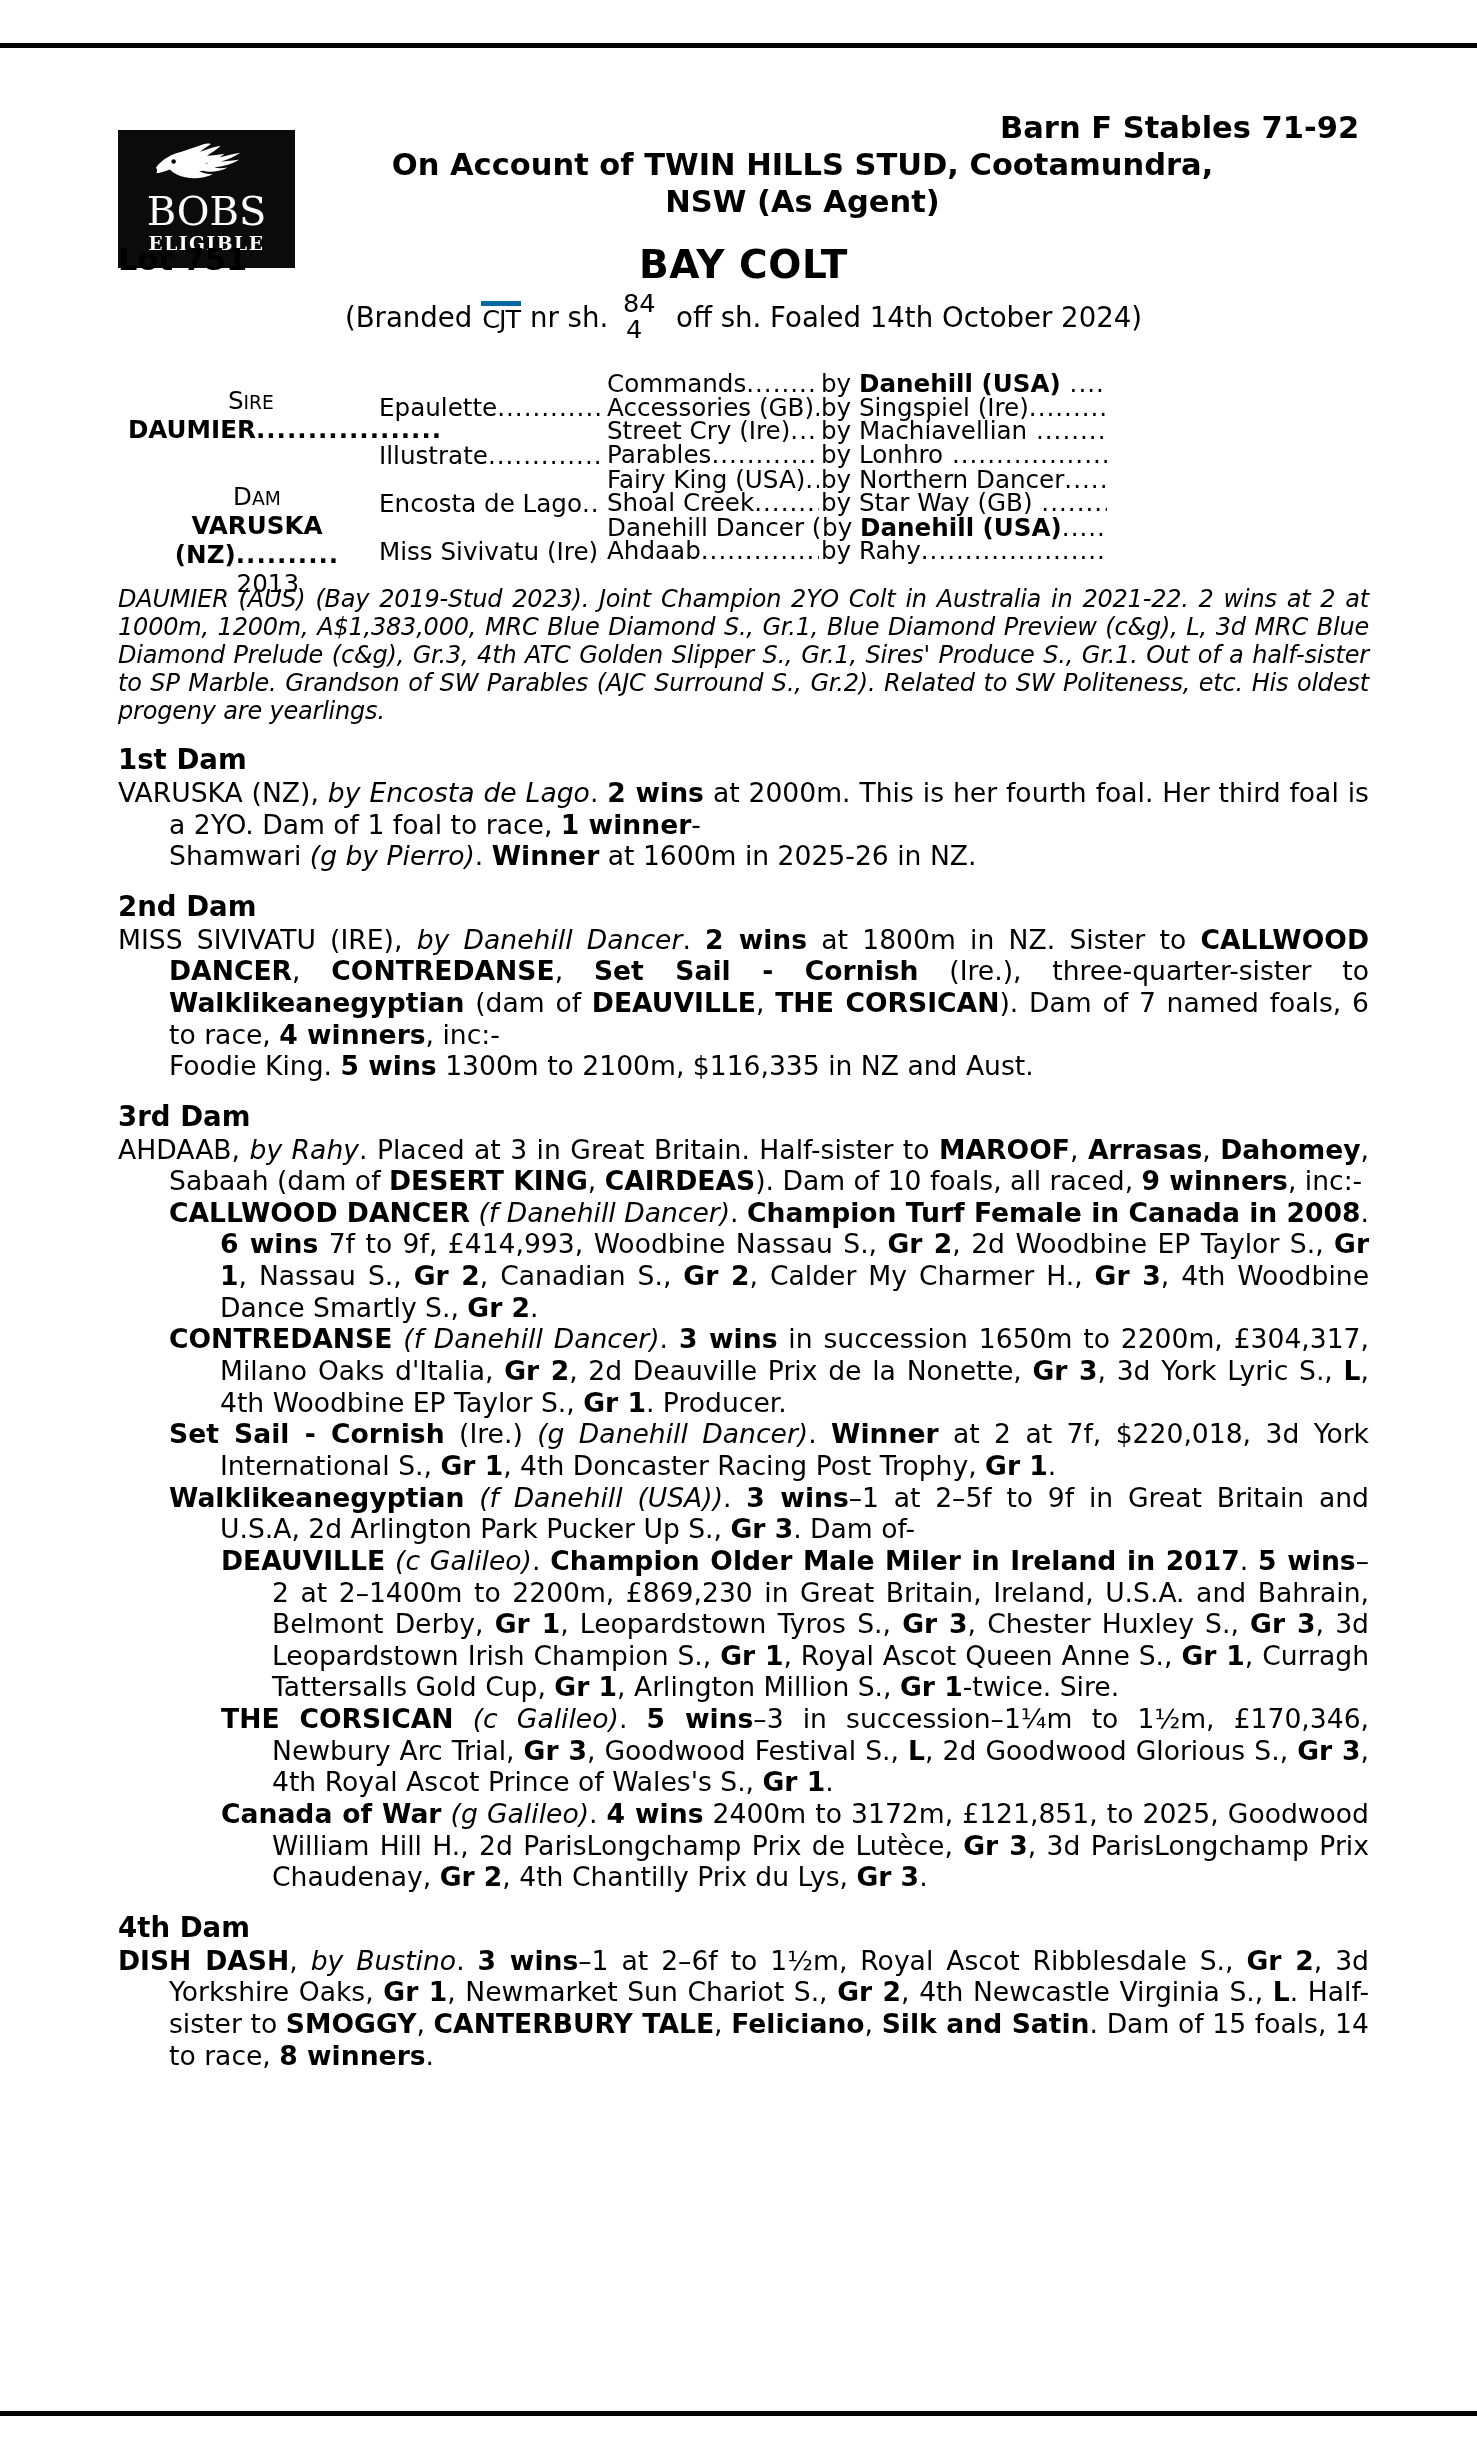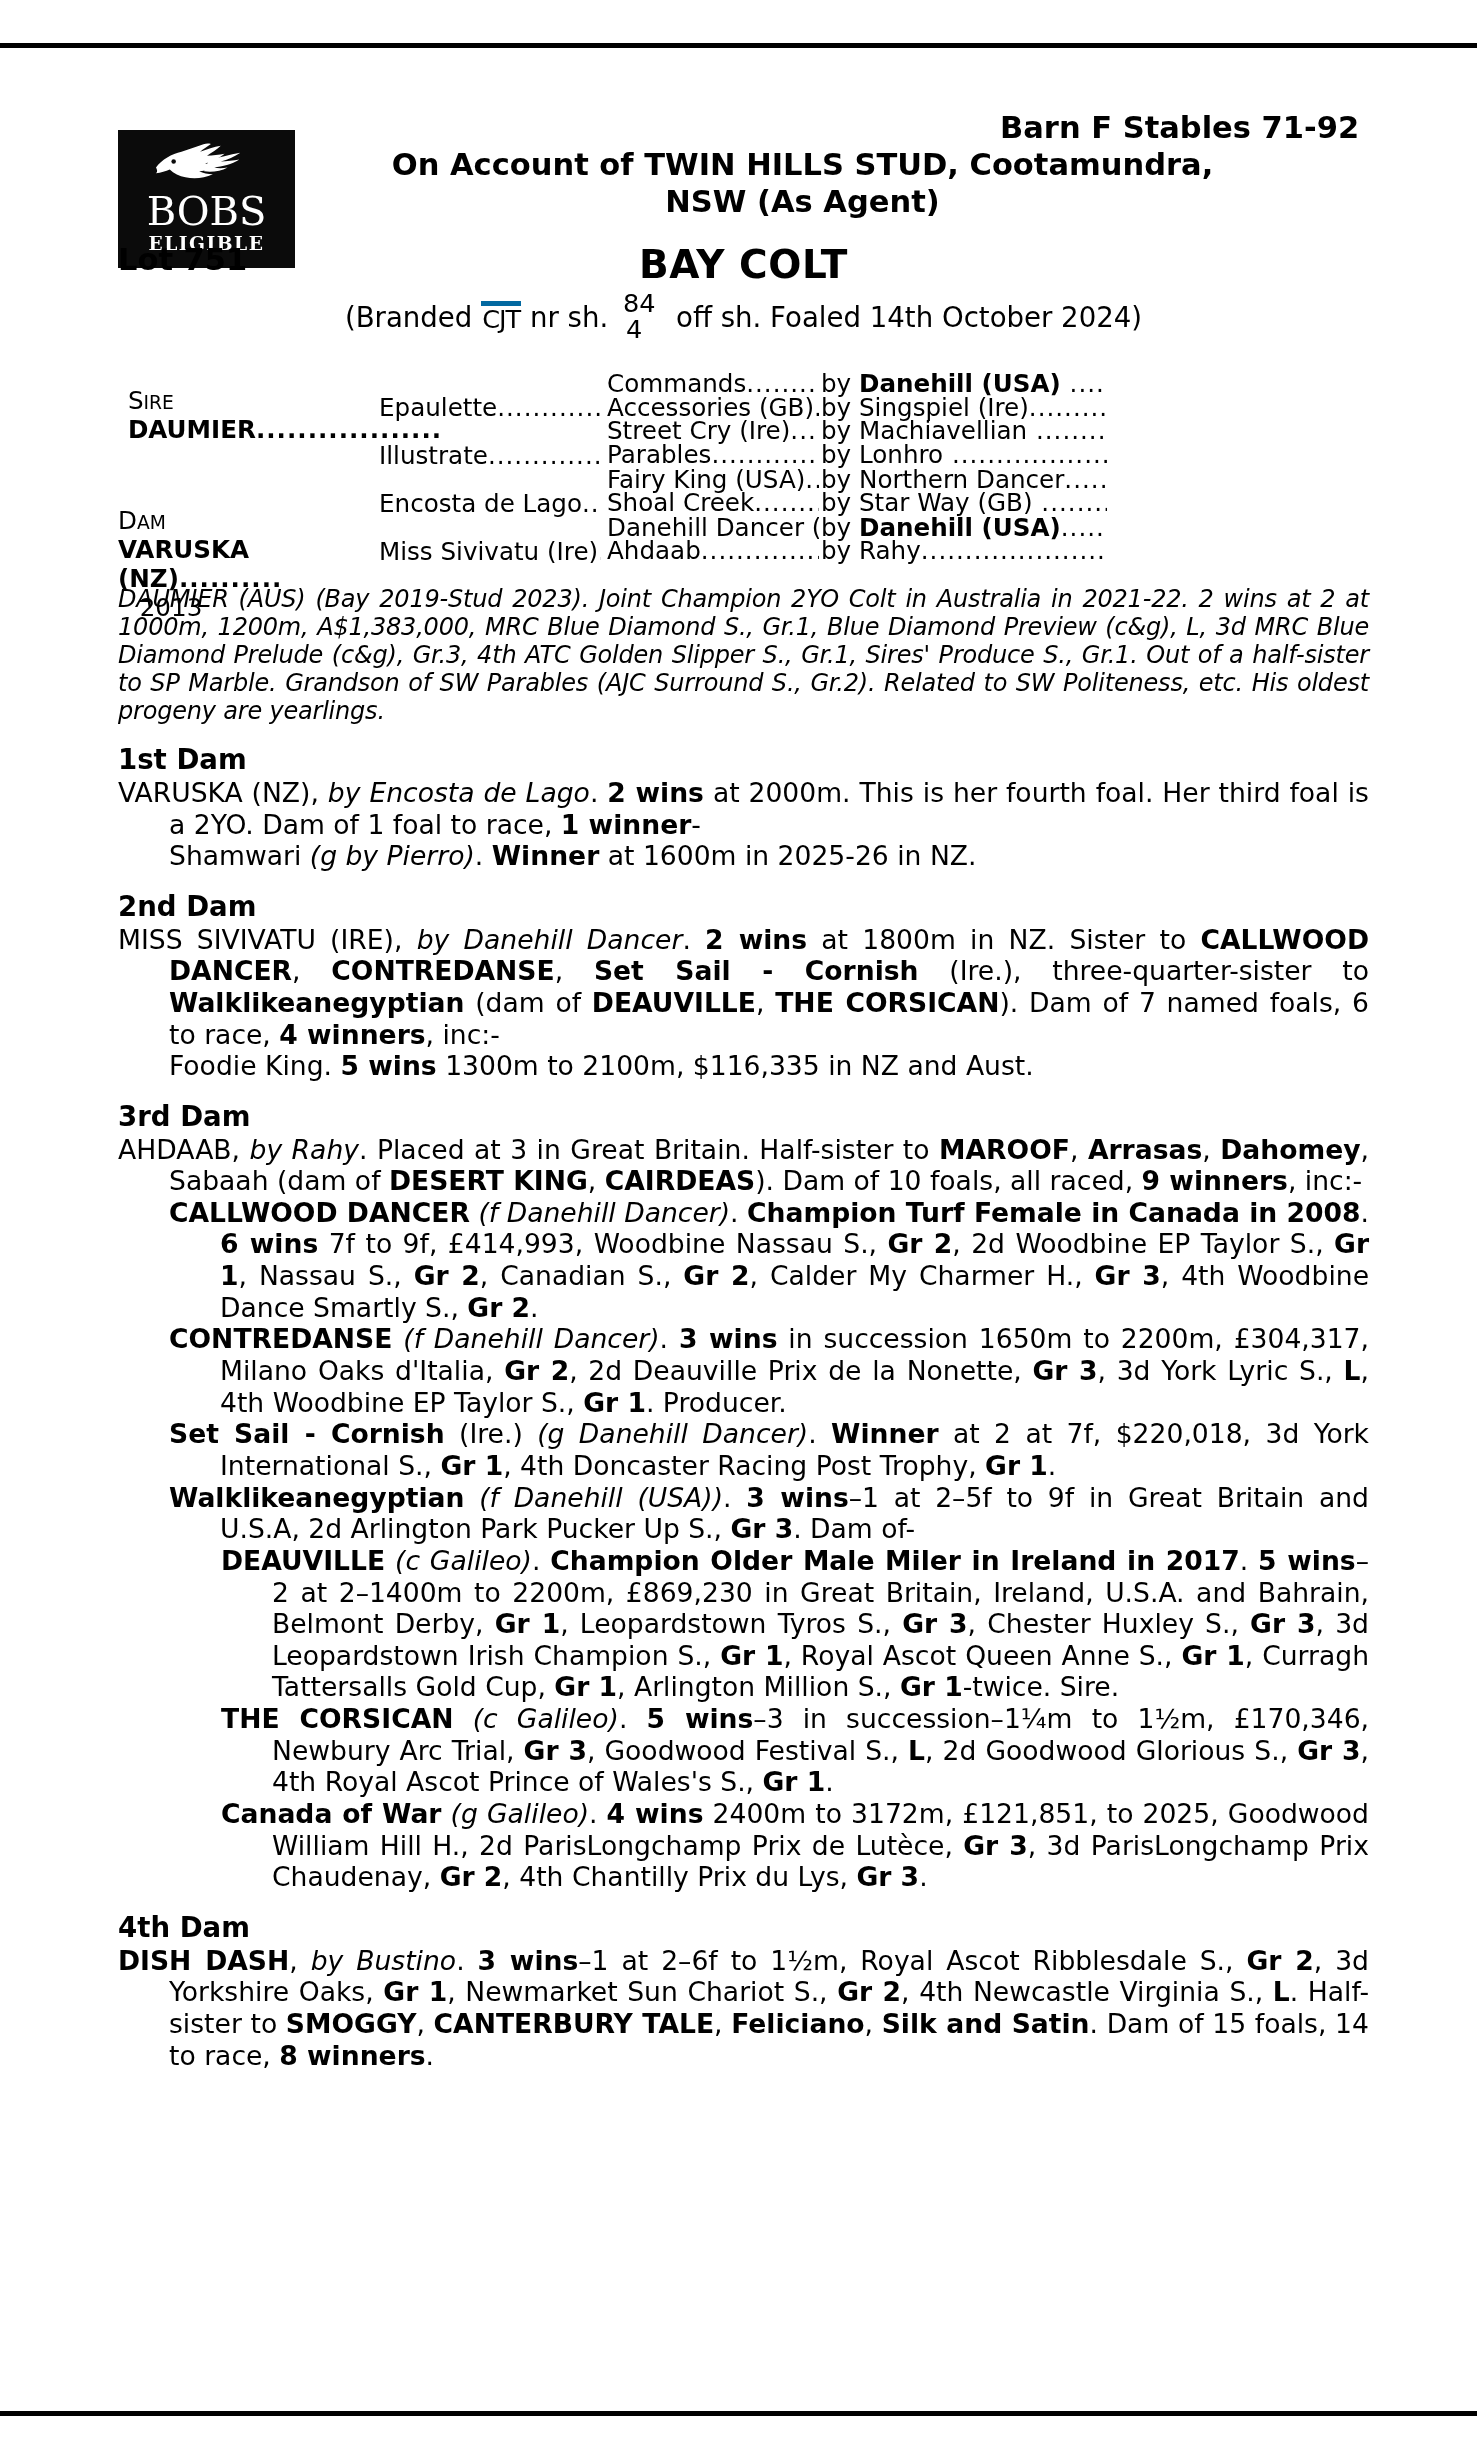--- a/index.html
+++ b/index.html
@@ -139,26 +139,27 @@
   }
   .frac .num { display:block; }
   .frac .den { display:block; text-align:left; padding-left:3px; }
 
   
   .pedigree {
     margin-top: 21.7px;
     position: relative;
     height: 209px;
     font-size: 24.6px;
+    text-align: center;
   }
   .ped-small-caps .sc-first { font-size: 24.6px; }
   .ped-small-caps .sc-rest { font-size: 18.7px; }
   .ped-name-bold { font-weight: bold; font-size: 24.6px; }
   .sire-group { position: absolute; left: 9.9px; top: 19.7px; width: 246px; }
-  .dam-group  { position: absolute; left: 0; top: 116px; width: 246px; margin-top: 24px; }
+  .dam-group  { position: absolute; left: 16px; top: 116px; width: 246px; }
   .ped-year { font-size: 24.6px; padding-left: 21.7px; }
 
   .ped-col2 { position: absolute; left: 261px; top: 0; width: 222px; }
   .ped-col2 .cell { position: absolute; left: 0; width: 222px; white-space: nowrap; overflow: hidden; }
   .ped-col3 { position: absolute; left: 489px; top: 0; width: 212px; }
   .ped-col3 .cell { position: absolute; left: 0; width: 212px; white-space: nowrap; overflow: hidden; }
   .ped-col4 { position: absolute; left: 703px; top: 0; width: 286px; }
   .ped-col4 .cell { position: absolute; left: 0; width: 286px; white-space: nowrap; overflow: hidden; }
   .dots { letter-spacing: 1px; }
 

